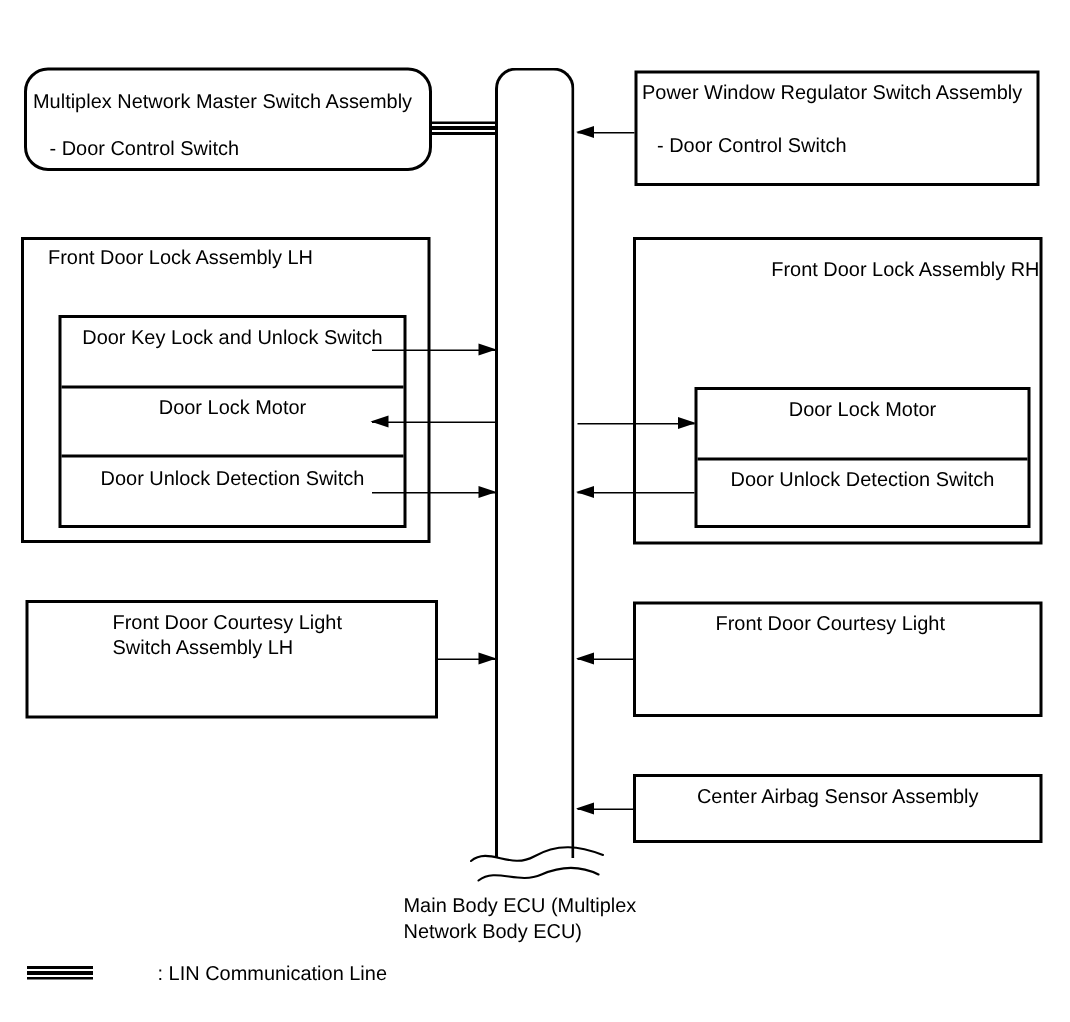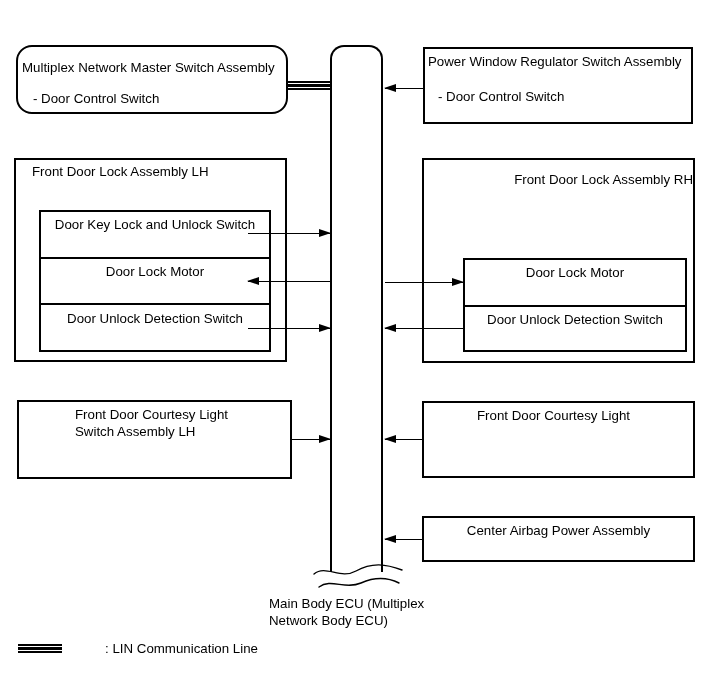--- a/index.html
+++ b/index.html
@@ -153,21 +153,21 @@
     </div>
   </div>
 
   <div class="box" style="left:422px; top:401px; width:273px; height:77px;">
     <div class="courtesy-text" style="margin:4px 0 0 53px;">
       <div>Front Door Courtesy Light</div>
     </div>
   </div>
 
   <div class="box" style="left:422px; top:516px; width:273px; height:46px;">
-    <div class="airbag-text">Center Airbag Power Assembly</div>
+    <div class="airbag-text">Center Airbag Sensor Assembly</div>
   </div>
 
   <div class="ecu-bar"></div>
 
   <svg class="squiggle" width="96" height="38" viewBox="0 0 96 38">
     <path d="M4,18 C16,8 30,24 46,15 S76,8 92,14" fill="none" stroke="#000000" stroke-width="1.4" stroke-linecap="round"></path>
     <path d="M9,31 C21,22 35,34 51,27 S79,22 89,27" fill="none" stroke="#000000" stroke-width="1.4" stroke-linecap="round"></path>
   </svg>
 
   <div class="ecu-label">

